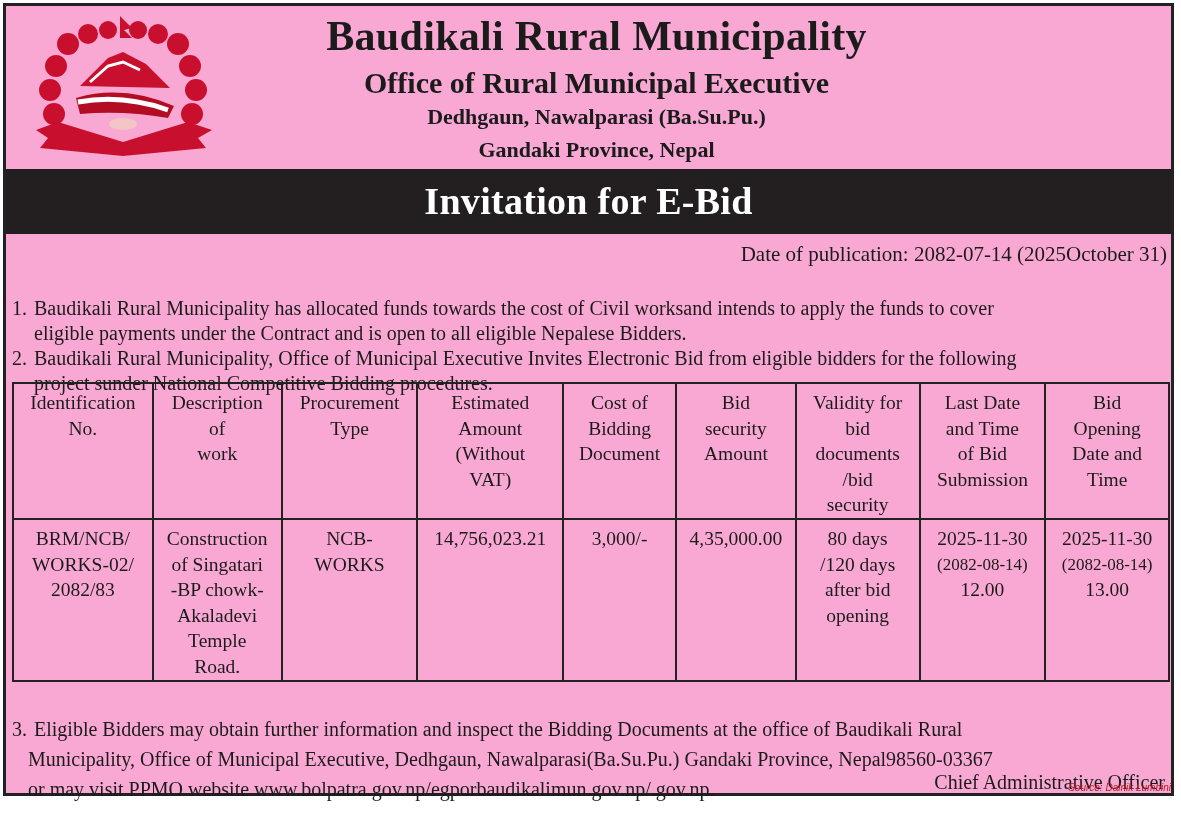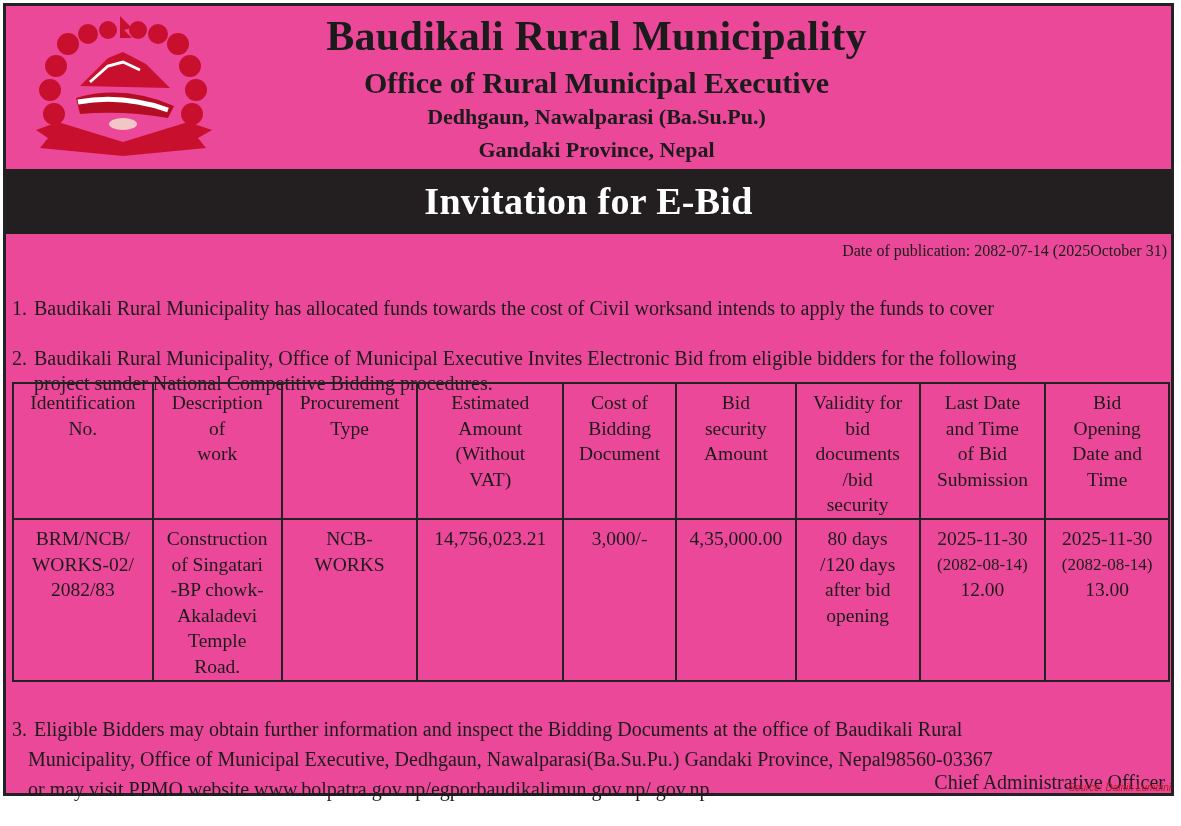--- a/index.html
+++ b/index.html
@@ -1,29 +1,29 @@
 <!DOCTYPE html>
 <html><head>
 <meta charset="utf-8">
 <style>
   html, body { margin:0; padding:0; background:#ffffff; }
   body { width:1181px; height:826px; position:relative; overflow:hidden;
          font-family: "Liberation Serif", "DejaVu Serif", serif; color:#1b1b1b; }
   .frame { position:absolute; left:3px; top:3px; width:1171px; height:793px;
-           border:3px solid #222; box-sizing:border-box; background:#ec4899; }
+           border:3px solid #222; box-sizing:border-box; background:#f9a8d4; }
   .header { position:absolute; left:0; top:0; width:1165px; height:162px; }
   .emblem { position:absolute; left:22px; top:8px; width:190px; height:148px; }
   .h-title { position:absolute; left:0; width:1181px; text-align:center; font-weight:bold; white-space:nowrap; }
   .t1 { top:6px; font-size:42px; letter-spacing:0.3px; left:-0px; padding-left:0px; }
   .t2 { top:60px; font-size:30px; }
   .t3 { top:98px; font-size:22px; }
   .t4 { top:131px; font-size:22px; }
   .banner { position:absolute; left:0; top:163px; width:1165px; height:65px; background:#231f20;
             color:#fff; text-align:center; font-size:38px; font-weight:bold; line-height:65px; letter-spacing:0.3px; }
-  .pubdate { position:absolute; right:4px; top:236px; font-size:16px; white-space:nowrap; }
+  .pubdate { position:absolute; right:4px; top:236px; font-size:21px; white-space:nowrap; }
   .para { position:absolute; left:6px; font-size:20px; line-height:25px; white-space:nowrap;margin-top:28px; }
   .para .num { display:inline-block; width:22px; }
   .para .indent { padding-left:22px; }
   .p1 { top:262px; } .p2 { top:312px; }
   table.bid { position:absolute; left:6px; top:376px; width:1158px; border-collapse:collapse;
               font-size:19.5px; line-height:25.5px; }
   table.bid td, table.bid th { border:2.5px solid #222; text-align:center; vertical-align:top;
               font-weight:normal; padding:6px 2px 0 2px; }
   table.bid thead tr { height:136px; }
   table.bid tbody tr { height:162px; }
@@ -77,20 +77,21 @@
     <div class="h-title t3">Dedhgaun, Nawalparasi (Ba.Su.Pu.)</div>
     <div class="h-title t4">Gandaki Province, Nepal</div>
   </div>
 
   <div class="banner">Invitation for E-Bid</div>
 
   <div class="pubdate">Date of publication: 2082-07-14 (2025October 31)</div>
 
   <div class="para p1">
     <div><span class="num">1.</span><span>Baudikali Rural Municipality has allocated funds towards the cost of Civil worksand intends to apply the funds to cover</span></div>
+    <div class="indent">eligible payments under the Contract and is open to all eligible Nepalese Bidders.</div>
   </div>
 
   <div class="para p2">
     <div><span class="num">2.</span><span>Baudikali Rural Municipality, Office of Municipal Executive Invites Electronic Bid from eligible bidders for the following</span></div>
     <div class="indent">project sunder National Competitive Bidding procedures.</div>
   </div>
 
   <table class="bid">
     <colgroup>
       <col style="width:140px">

